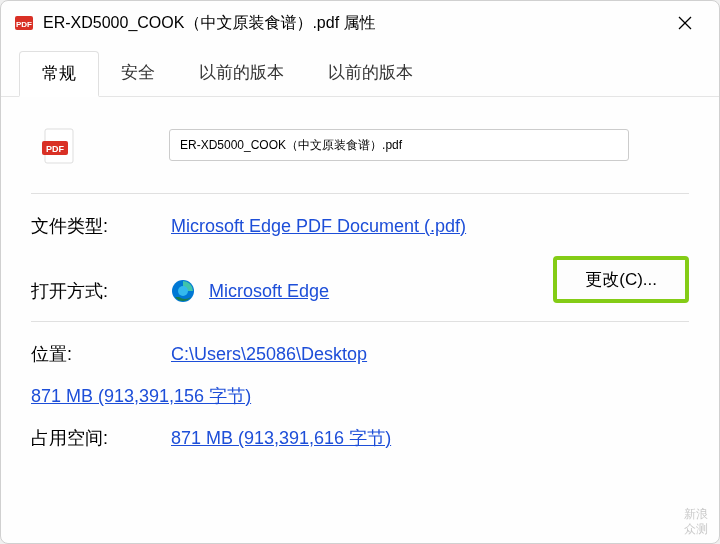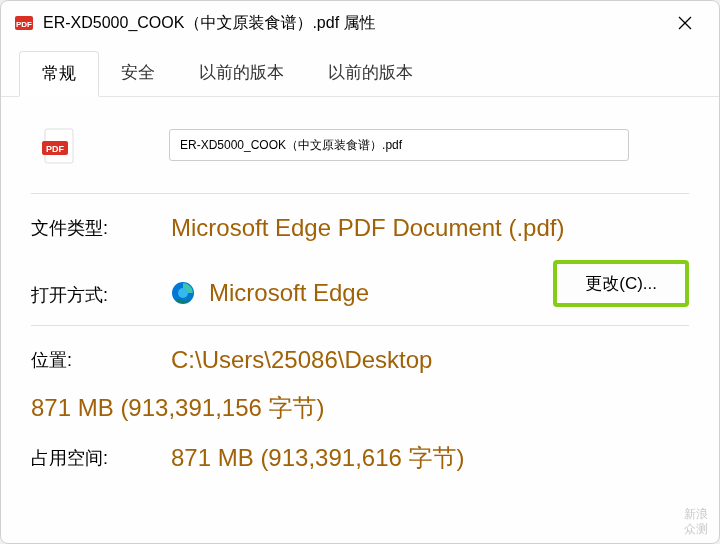--- a/index.html
+++ b/index.html
@@ -105,22 +105,23 @@
     border-top: 1px solid #e0e0e0;
     margin: 4px 0 20px 0;
   }
   .label {
     width: 140px;
     font-size: 18px;
     color: #000;
     flex-shrink: 0;
   }
   .value {
-    font-size: 24px;
-    color: #a16207;
+    font-size: 18px;
+    color: #1d4ed8;
+    text-decoration: underline;
   }
   .open-with-row {
     display: flex;
     align-items: flex-end;
     margin-bottom: 18px;
   }
   .app-info {
     display: flex;
     align-items: center;
     flex: 1;

